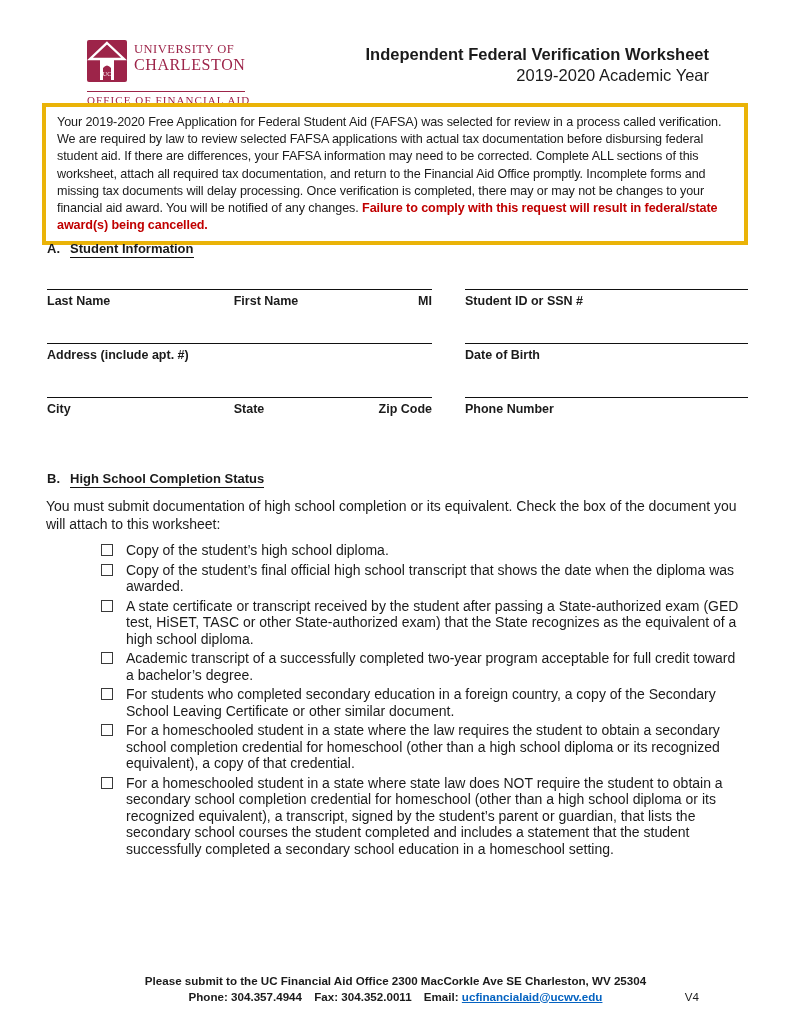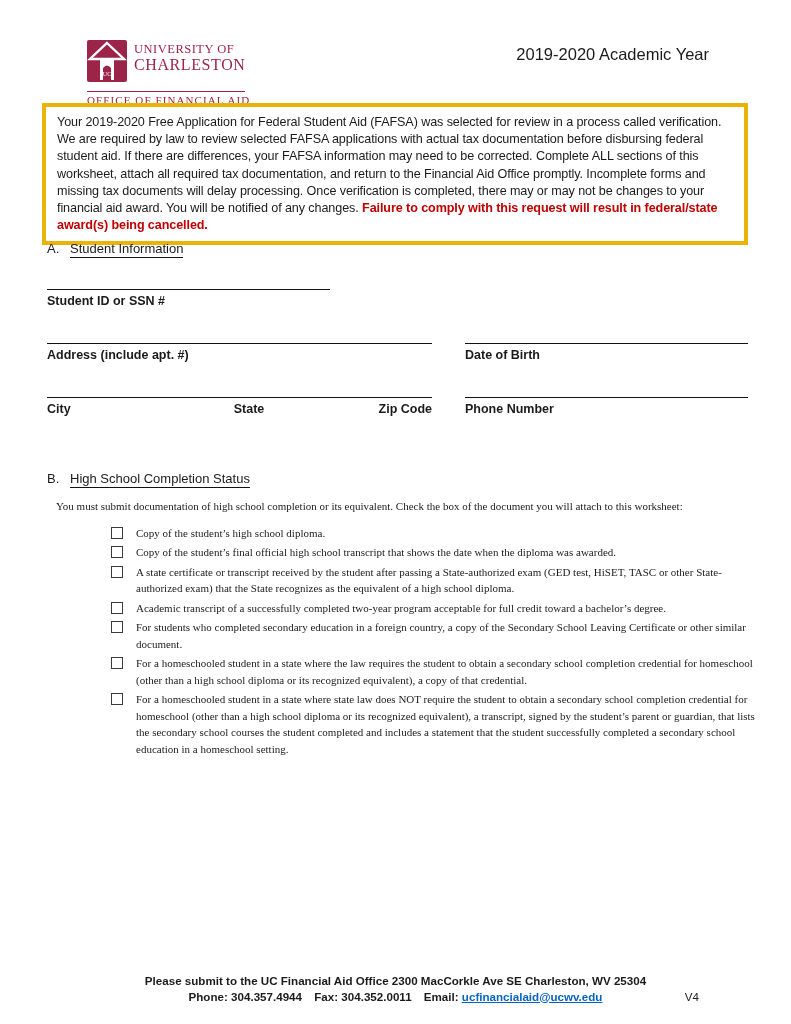--- a/index.html
+++ b/index.html
@@ -24,36 +24,36 @@
   .doc-title{font-size:16.5px;font-weight:bold;line-height:21px;}
   .doc-subtitle{font-size:16.5px;line-height:21px;}
   
   .notice{
     position:absolute;left:42px;top:103px;width:706px;box-sizing:border-box;
     border:4px solid #eab308;padding:7px 11px;
     font-size:12.6px;line-height:17.2px;letter-spacing:-0.1px;
   }
   .notice .warn{color:#c00000;font-weight:bold;}
   
-  .sec-head{position:absolute;left:47px;font-size:13px;font-weight:normal;}
+  .sec-head{position:absolute;left:47px;font-size:13px;font-weight:bold;}
   .sec-head .letter{display:inline-block;width:23px;}
   .sec-head .sec-title{border-bottom:1.8px solid #111;padding-bottom:1px;}
   
   .fields{position:absolute;left:47px;top:289px;width:701px;}
   .field-row{display:flex;margin-bottom:33px;}
   .field-row:last-child{margin-bottom:0;}
   .fcol{position:relative;}
   .fcol.left{width:385px;margin-right:33px;}
   .fcol.right{width:283px;}
   .fline{border-top:1.8px solid #111;}
   .flabels{position:relative;height:16px;margin-top:4px;font-size:12.5px;font-weight:bold;}
   .flabels .mid{position:absolute;left:48.5%;top:0;}
   .flabels .end{position:absolute;right:0;top:0;}
   
-  .bodyB{position:absolute;left:56px;top:498px;width:706px;font-size:11px;font-family:Liberation Serif, serif;}
+  .bodyB{position:absolute;left:46px;top:498px;width:706px;font-size:14px;}
   .bodyB .intro{line-height:17.5px;}
   ul.checklist{list-style:none;margin:9px 0 6px 0;padding:0 0 0 55px;}
   ul.checklist li{display:flex;margin-bottom:3px;line-height:16.5px;}
   .cbox{flex:none;width:10px;height:10px;border:1.4px solid #3a3a3a;margin:2px 13px 0 0;background:#fff;}
   .ctext{flex:1;padding-right:6px;}
   
   .footer{position:absolute;left:0;top:973px;width:791px;text-align:center;font-size:11.6px;font-weight:bold;line-height:15.5px;}
   .footer a{color:#0563c1;text-decoration:underline;cursor:pointer;}
   .footer .sep{display:inline-block;width:9px;}
   .version{position:absolute;right:92px;top:16px;font-weight:normal;font-size:11.6px;}
@@ -77,33 +77,42 @@
       <span class="logo-text">
         <div class="logo-line1">UNIVERSITY OF</div>
         <div class="logo-line2">CHARLESTON</div>
       </span>
     </div>
     <div class="logo-rule"></div>
     <div class="logo-line3">OFFICE OF FINANCIAL AID</div>
   </div>
 
   <div class="titleblock">
+    <div class="doc-title">Independent Federal Verification Worksheet</div>
     <div class="doc-subtitle">2019-2020 Academic Year</div>
   </div>
 
   <div class="notice"><span>Your 2019-2020 Free Application for Federal Student Aid (FAFSA) was selected for review in a process called verification.  We are required by law to review selected FAFSA applications with actual tax documentation before disbursing federal student aid.  If there are differences, your FAFSA information may need to be corrected.  Complete ALL sections of this worksheet, attach all required tax documentation, and return to the Financial Aid Office promptly.  Incomplete forms and missing tax documents will delay processing.  Once verification is completed, there may or may not be changes to your financial aid award.  You will be notified of any changes.  </span><span class="warn">Failure to comply with this request will result in federal/state award(s) being cancelled.</span>
   </div>
 
   <div class="sec-head" style="top:241px;">
     <span class="letter">A.</span><span class="sec-title">Student Information</span>
   </div>
 
   <div class="fields">
 
     <div class="field-row">
+      <div class="fcol left">
+        <div class="fline"></div>
+        <div class="flabels">
+          <span>Last Name</span>
+          <span class="mid">First Name</span>
+          <span class="end">MI</span>
+        </div>
+      </div>
       <div class="fcol right">
         <div class="fline"></div>
         <div class="flabels">
           <span>Student ID or SSN #</span>
         </div>
       </div>
     </div>
 
     <div class="field-row">
       <div class="fcol left">

